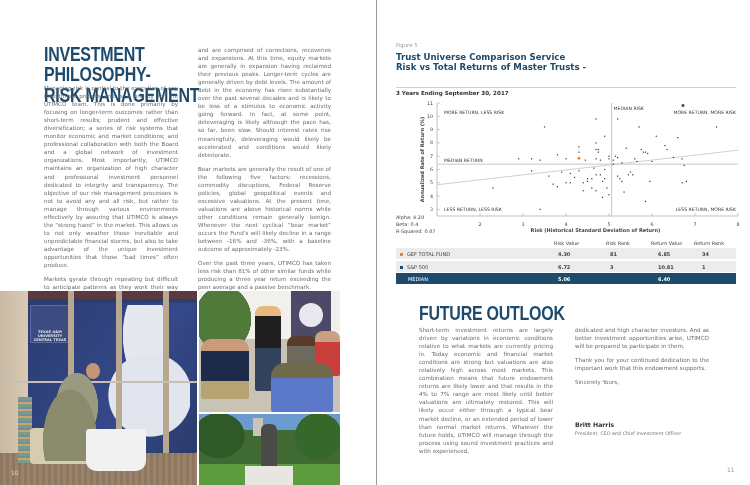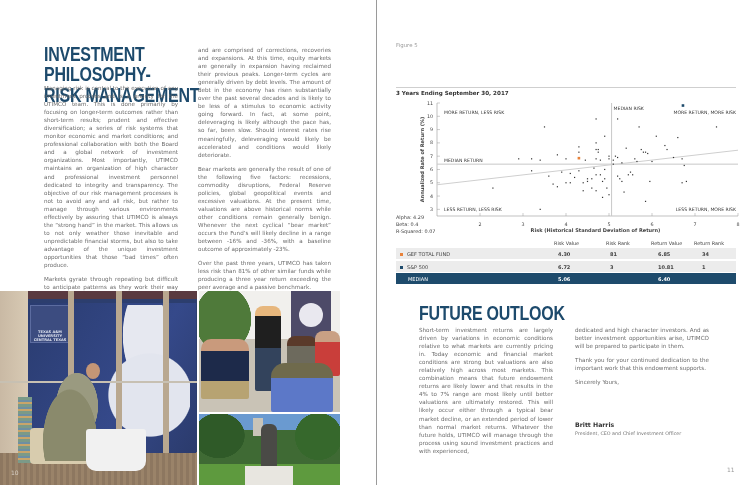--- a/index.html
+++ b/index.html
@@ -146,20 +146,22 @@
   <div class="pb-tree1"></div>
   <div class="pb-tree2"></div>
   <div class="pb-bldg"></div>
   <div class="pb-statue"></div>
   <div class="pb-base"></div>
 </div>
 <div class="page-num pn-left">10</div>
 
 <div class="fig-label">Figure 5</div>
 <div class="fig-title">
+  <div>Trust Universe Comparison Service</div>
+  <div>Risk vs Total Returns of Master Trusts -</div>
 </div>
 <div class="fig-rule"></div>
 <div class="fig-sub">3 Years Ending September 30, 2017</div>
 
 <svg class="chart" viewBox="0 0 350 125">
   <g id="axes">
       <line x1="47" y1="3" x2="47" y2="116" stroke="#999" stroke-width="0.6"></line>
       <line x1="47" y1="116" x2="348" y2="116" stroke="#999" stroke-width="0.6"></line>
       <line x1="47" y1="109.3529411764706" x2="50" y2="109.3529411764706" stroke="#999" stroke-width="0.5"></line>
       <text x="43" y="110.95294117647059" font-size="4.8" text-anchor="end" fill="#444" font-family="DejaVu Sans, sans-serif">3</text>

